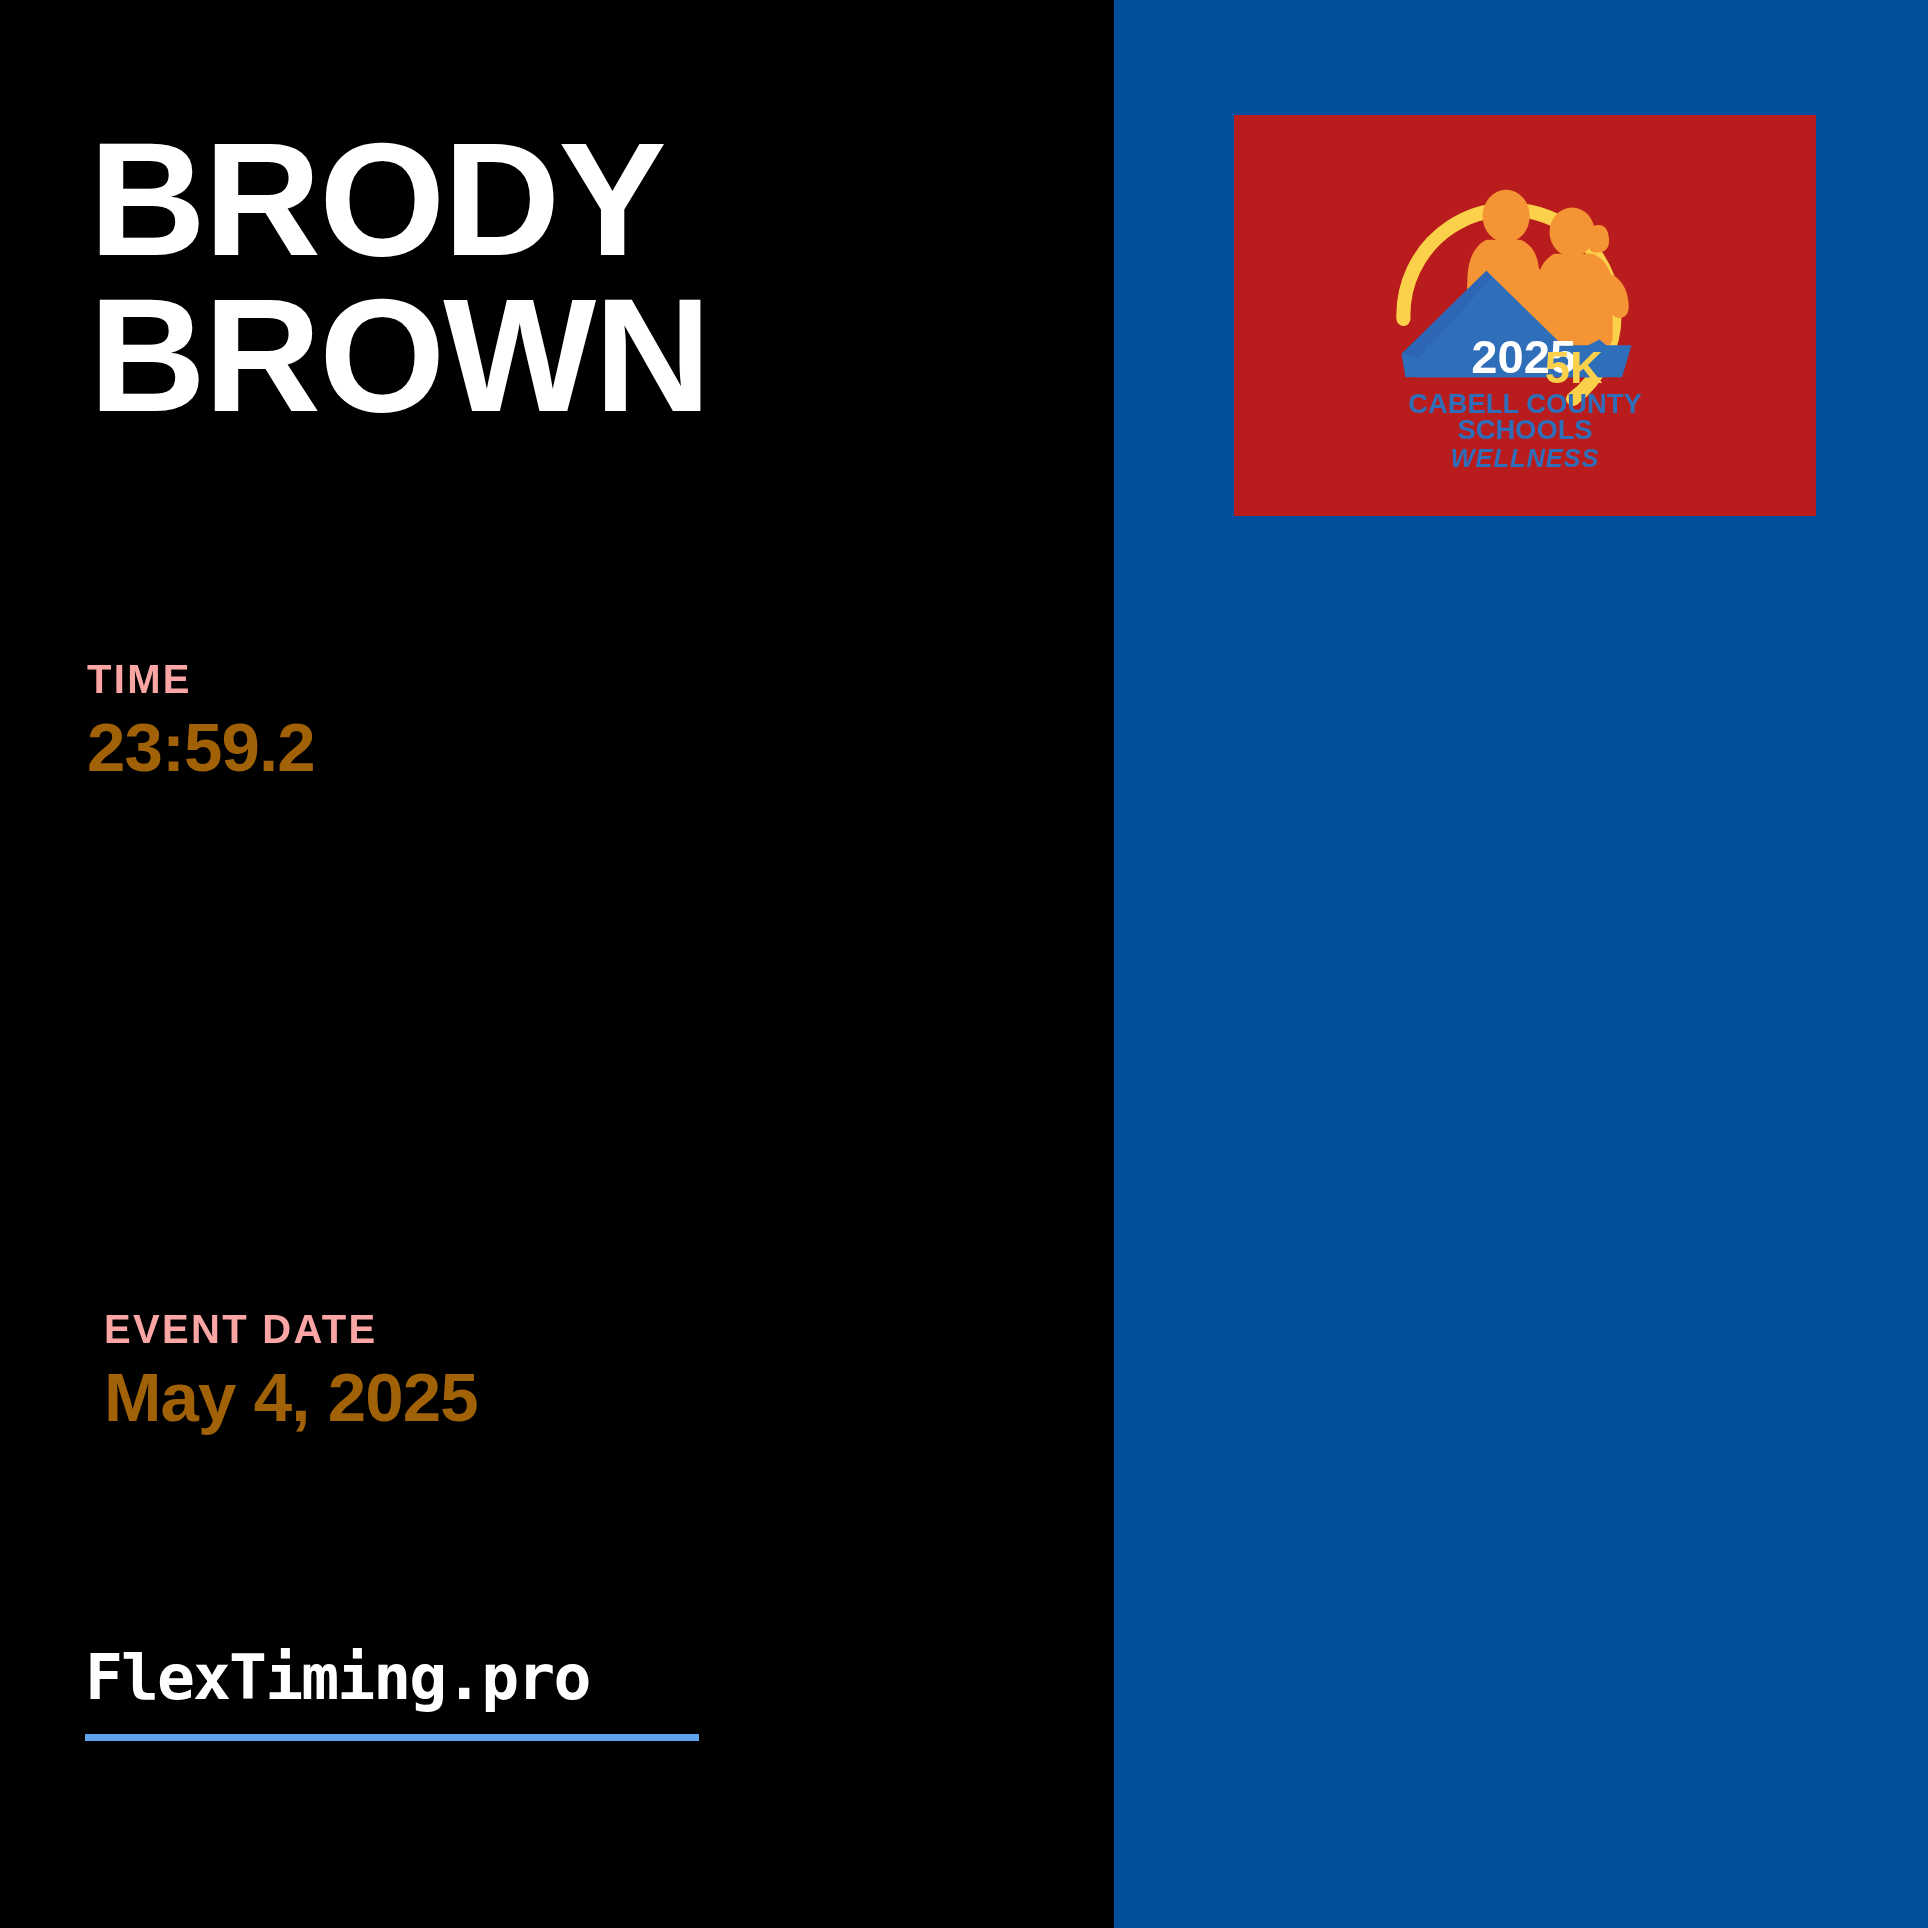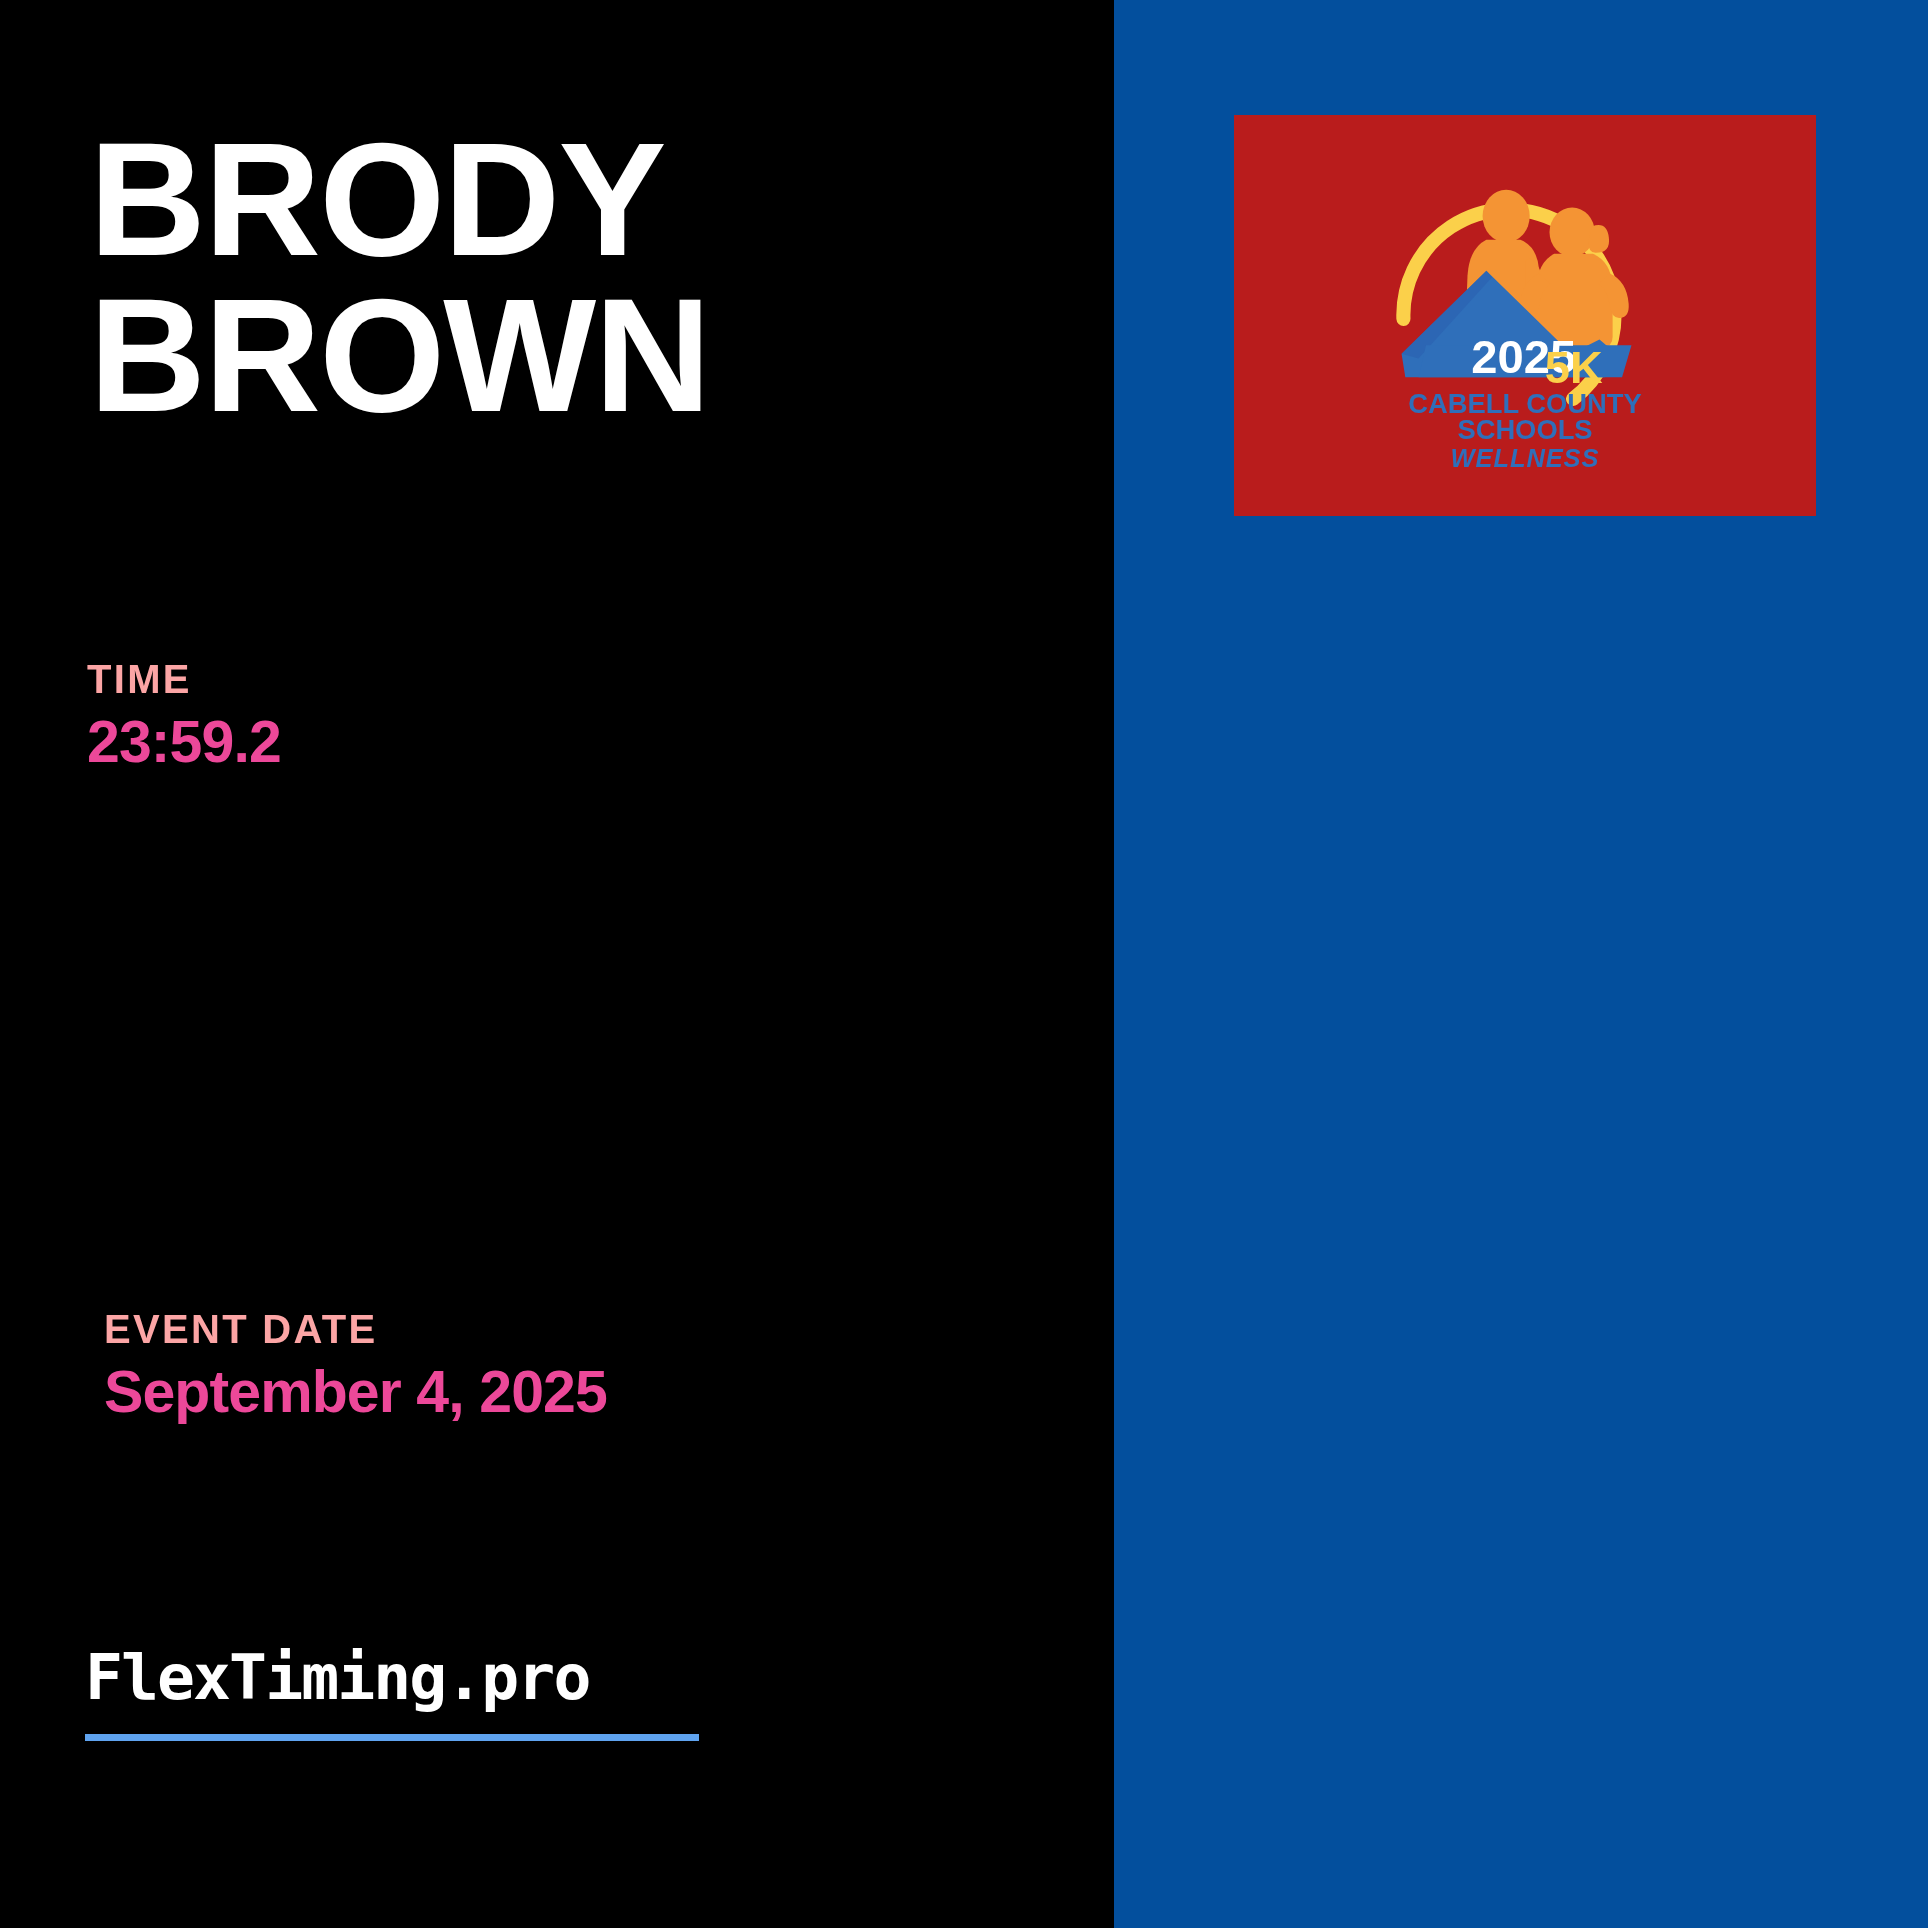--- a/index.html
+++ b/index.html
@@ -63,24 +63,24 @@
     color: #fca5a5;
     font-family: "Liberation Sans", sans-serif;
     font-weight: 700;
     font-size: 40px;
     letter-spacing: 2.3px;
     text-transform: uppercase;
     line-height: 1;
     margin-bottom: 13px;
   }
   .stat-value {
-    color: #ec4899;
-    font-family: "Liberation Sans", sans-serif;
-    font-weight: 700;
-    font-size: 59px;
+    color: #a16207;
+    font-family: "Liberation Sans", sans-serif;
+    font-weight: 700;
+    font-size: 69px;
     line-height: 1.05;
     letter-spacing: -0.9px;
   }
 
   
   .brand {
     position: absolute;
     left: 85px;
     top: 1646px;
     width: 614px;
@@ -132,21 +132,21 @@
 BROWN</div>
 
     <div class="stat-block time">
       <div class="stat-label">TIME</div>
       <div class="stat-value">23:59.2</div>
     </div>
 
 
     <div class="stat-block date">
       <div class="stat-label">EVENT DATE</div>
-      <div class="stat-value">September 4, 2025</div>
+      <div class="stat-value">May 4, 2025</div>
     </div>
 
     <div class="brand">
       <div class="brand-wordmark">FlexTiming.pro</div>
       <div class="brand-rule"></div>
     </div>
 
   </div>
 
   <div class="right-panel"></div>

